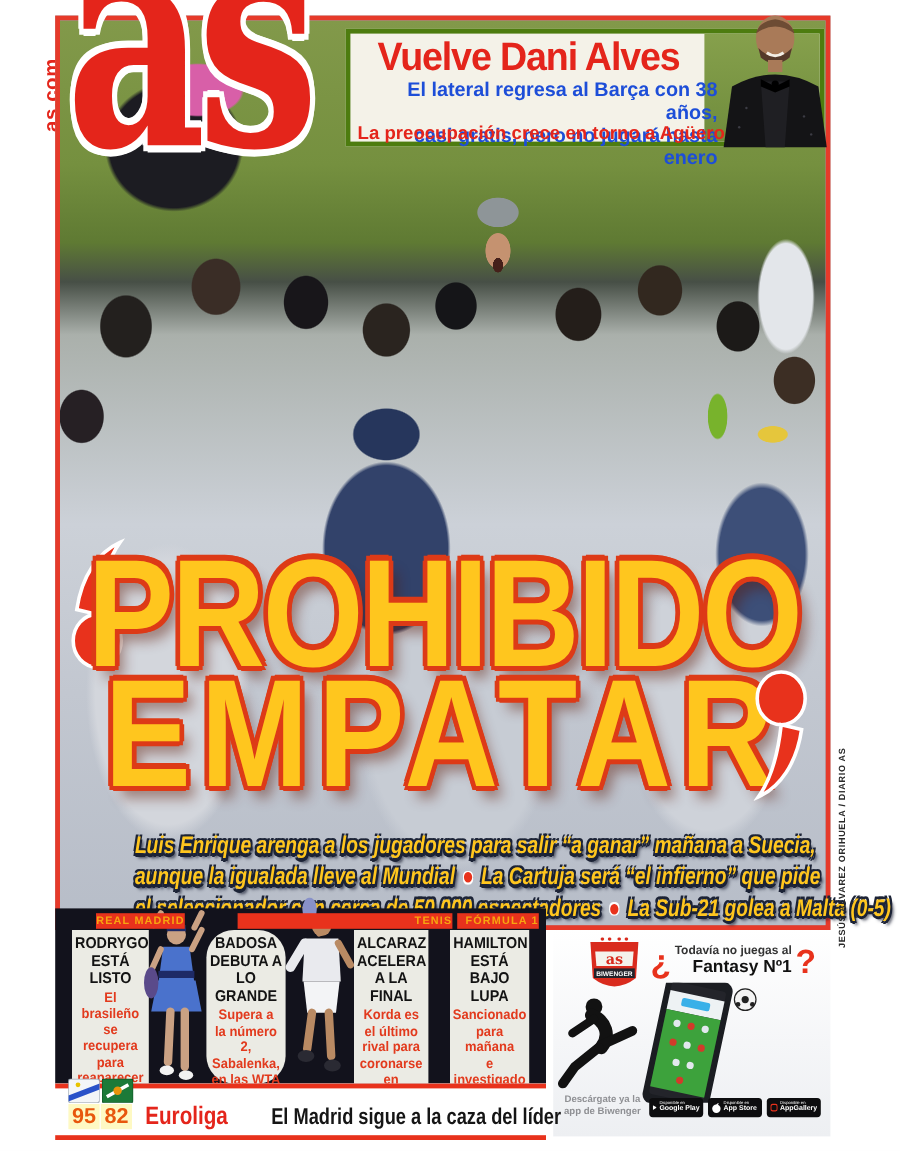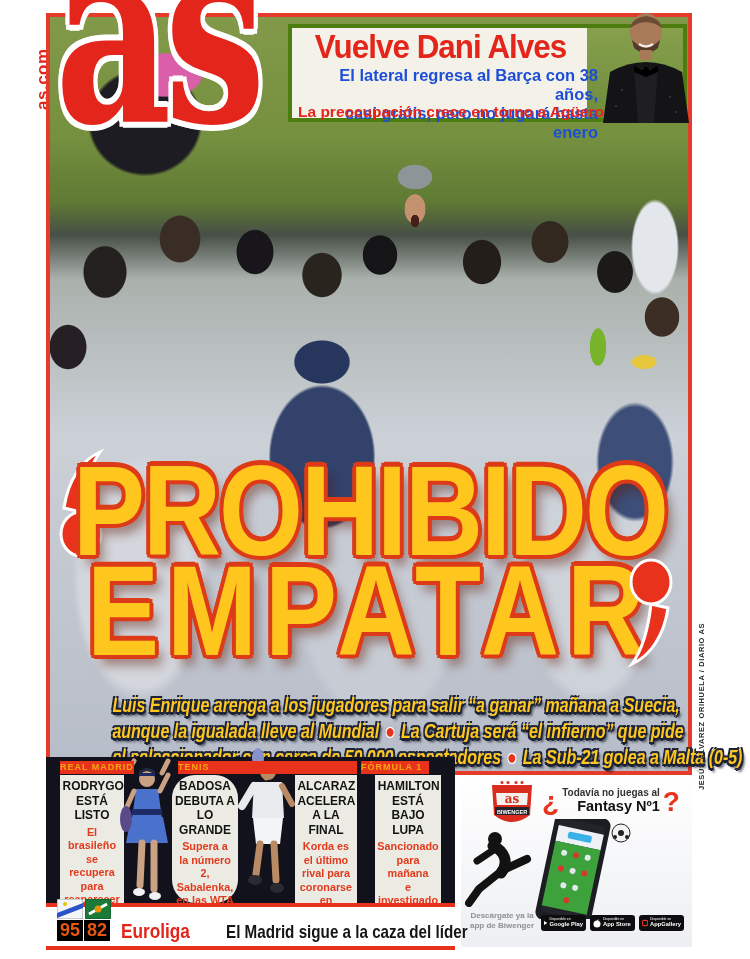--- a/index.html
+++ b/index.html
@@ -63,34 +63,34 @@
   .subhead{position:absolute;left:48px;top:692px;width:644px;text-align:center;font-style:italic;font-weight:bold;
     color:#ffc61e;}
   .subhead .ln{display:block;font-size:20px;line-height:26px;white-space:nowrap;transform:scaleX(.8);transform-origin:center;
     text-shadow:-2px -2px 0 #1c2336,2px -2px 0 #1c2336,-2px 2px 0 #1c2336,2px 2px 0 #1c2336,0 3px 0 #1c2336,3px 4px 3px rgba(15,20,40,.85);}
   .sub-dot{color:#e8321c;font-style:normal;text-shadow:-1px -1px 0 #fff,1px 1px 0 #fff,-1px 1px 0 #fff,1px -1px 0 #fff;padding:0 2px;}
   .credit{position:absolute;left:697px;top:615px;height:175px;font-size:7.5px;font-weight:bold;color:#2a2a2a;
     writing-mode:vertical-rl;transform:rotate(180deg);letter-spacing:.6px;white-space:nowrap;}
   
   .strip{position:absolute;left:46px;top:757px;width:409px;height:146px;background:#12121c;}
   .tab{position:absolute;top:761px;height:13px;line-height:13px;background:#e8321c;color:#f7a50f;
-       font-weight:bold;font-size:9px;letter-spacing:1px;text-align:left;z-index:4;}
+       font-weight:bold;font-size:9px;letter-spacing:1px;text-align:right;z-index:4;margin-left:20px;}
   .tab1{left:60px;width:74px;} .tab2{left:178px;width:179px;} .tab3{left:361px;width:68px;}
   .sbox{position:absolute;top:775px;height:128px;background:#ebebe4;text-align:center;z-index:2;padding-top:3px;box-sizing:border-box;}
   .sbox h3{font-size:13px;line-height:14.5px;font-weight:900;color:#131313;margin:1px 0 3px;white-space:pre-line;transform:scaleX(.92);}
   .sbox p{font-size:11.5px;line-height:13.5px;font-weight:bold;color:#e23a1d;white-space:pre-line;margin:0;transform:scaleX(.94);}
   .b1{left:60px;width:64px;} .b2{left:172px;width:66px;border-radius:23px;} .b3{left:295px;width:62px;} .b4{left:363px;width:66px;margin-left:12px;}
   .badosa{position:absolute;left:118px;top:757px;width:58px;height:146px;z-index:3;}
   .alcaraz{position:absolute;left:228px;top:748px;width:72px;height:155px;z-index:3;}
   
   .euro{position:absolute;left:46px;top:903px;width:409px;height:47px;background:#fff;
         border-top:4px solid #e8321c;border-bottom:4px solid #e8321c;box-sizing:border-box;z-index:2;}
   .crest{position:absolute;top:899px;width:26px;height:20px;z-index:5;}
   .crest1{left:57px;} .crest2{left:85px;}
-  .score{position:absolute;top:920px;width:26px;height:21px;background:#000000;color:#e8570d;
+  .score{position:absolute;top:920px;width:26px;height:21px;background:#fef9c3;color:#e8570d;
          font-weight:900;font-size:18px;line-height:21px;text-align:center;z-index:5;}
   .s1{left:57px;} .s2{left:84px;}
   .euro-comp{position:absolute;left:121px;top:919px;font-size:21px;font-weight:900;color:#e4251b;transform:scaleX(.82);transform-origin:left;z-index:5;white-space:nowrap;}
   .euro-head{position:absolute;left:226px;top:921px;font-size:19px;font-weight:900;color:#151515;transform:scaleX(.8);transform-origin:left;z-index:5;white-space:nowrap;}
   
   .ad{position:absolute;left:461px;top:775px;width:231px;height:172px;background:linear-gradient(180deg,#fff 0,#f5f6f8 55%,#edeff2 100%);overflow:hidden;}
   .shield{position:absolute;left:28px;top:6px;width:46px;height:48px;}
   .qrow{position:absolute;left:74px;top:12px;width:152px;display:flex;align-items:flex-start;justify-content:center;gap:3px;}
   .qmark{color:#e8321c;font-weight:900;font-size:28px;line-height:30px;}
   .qtxt{text-align:right;}

